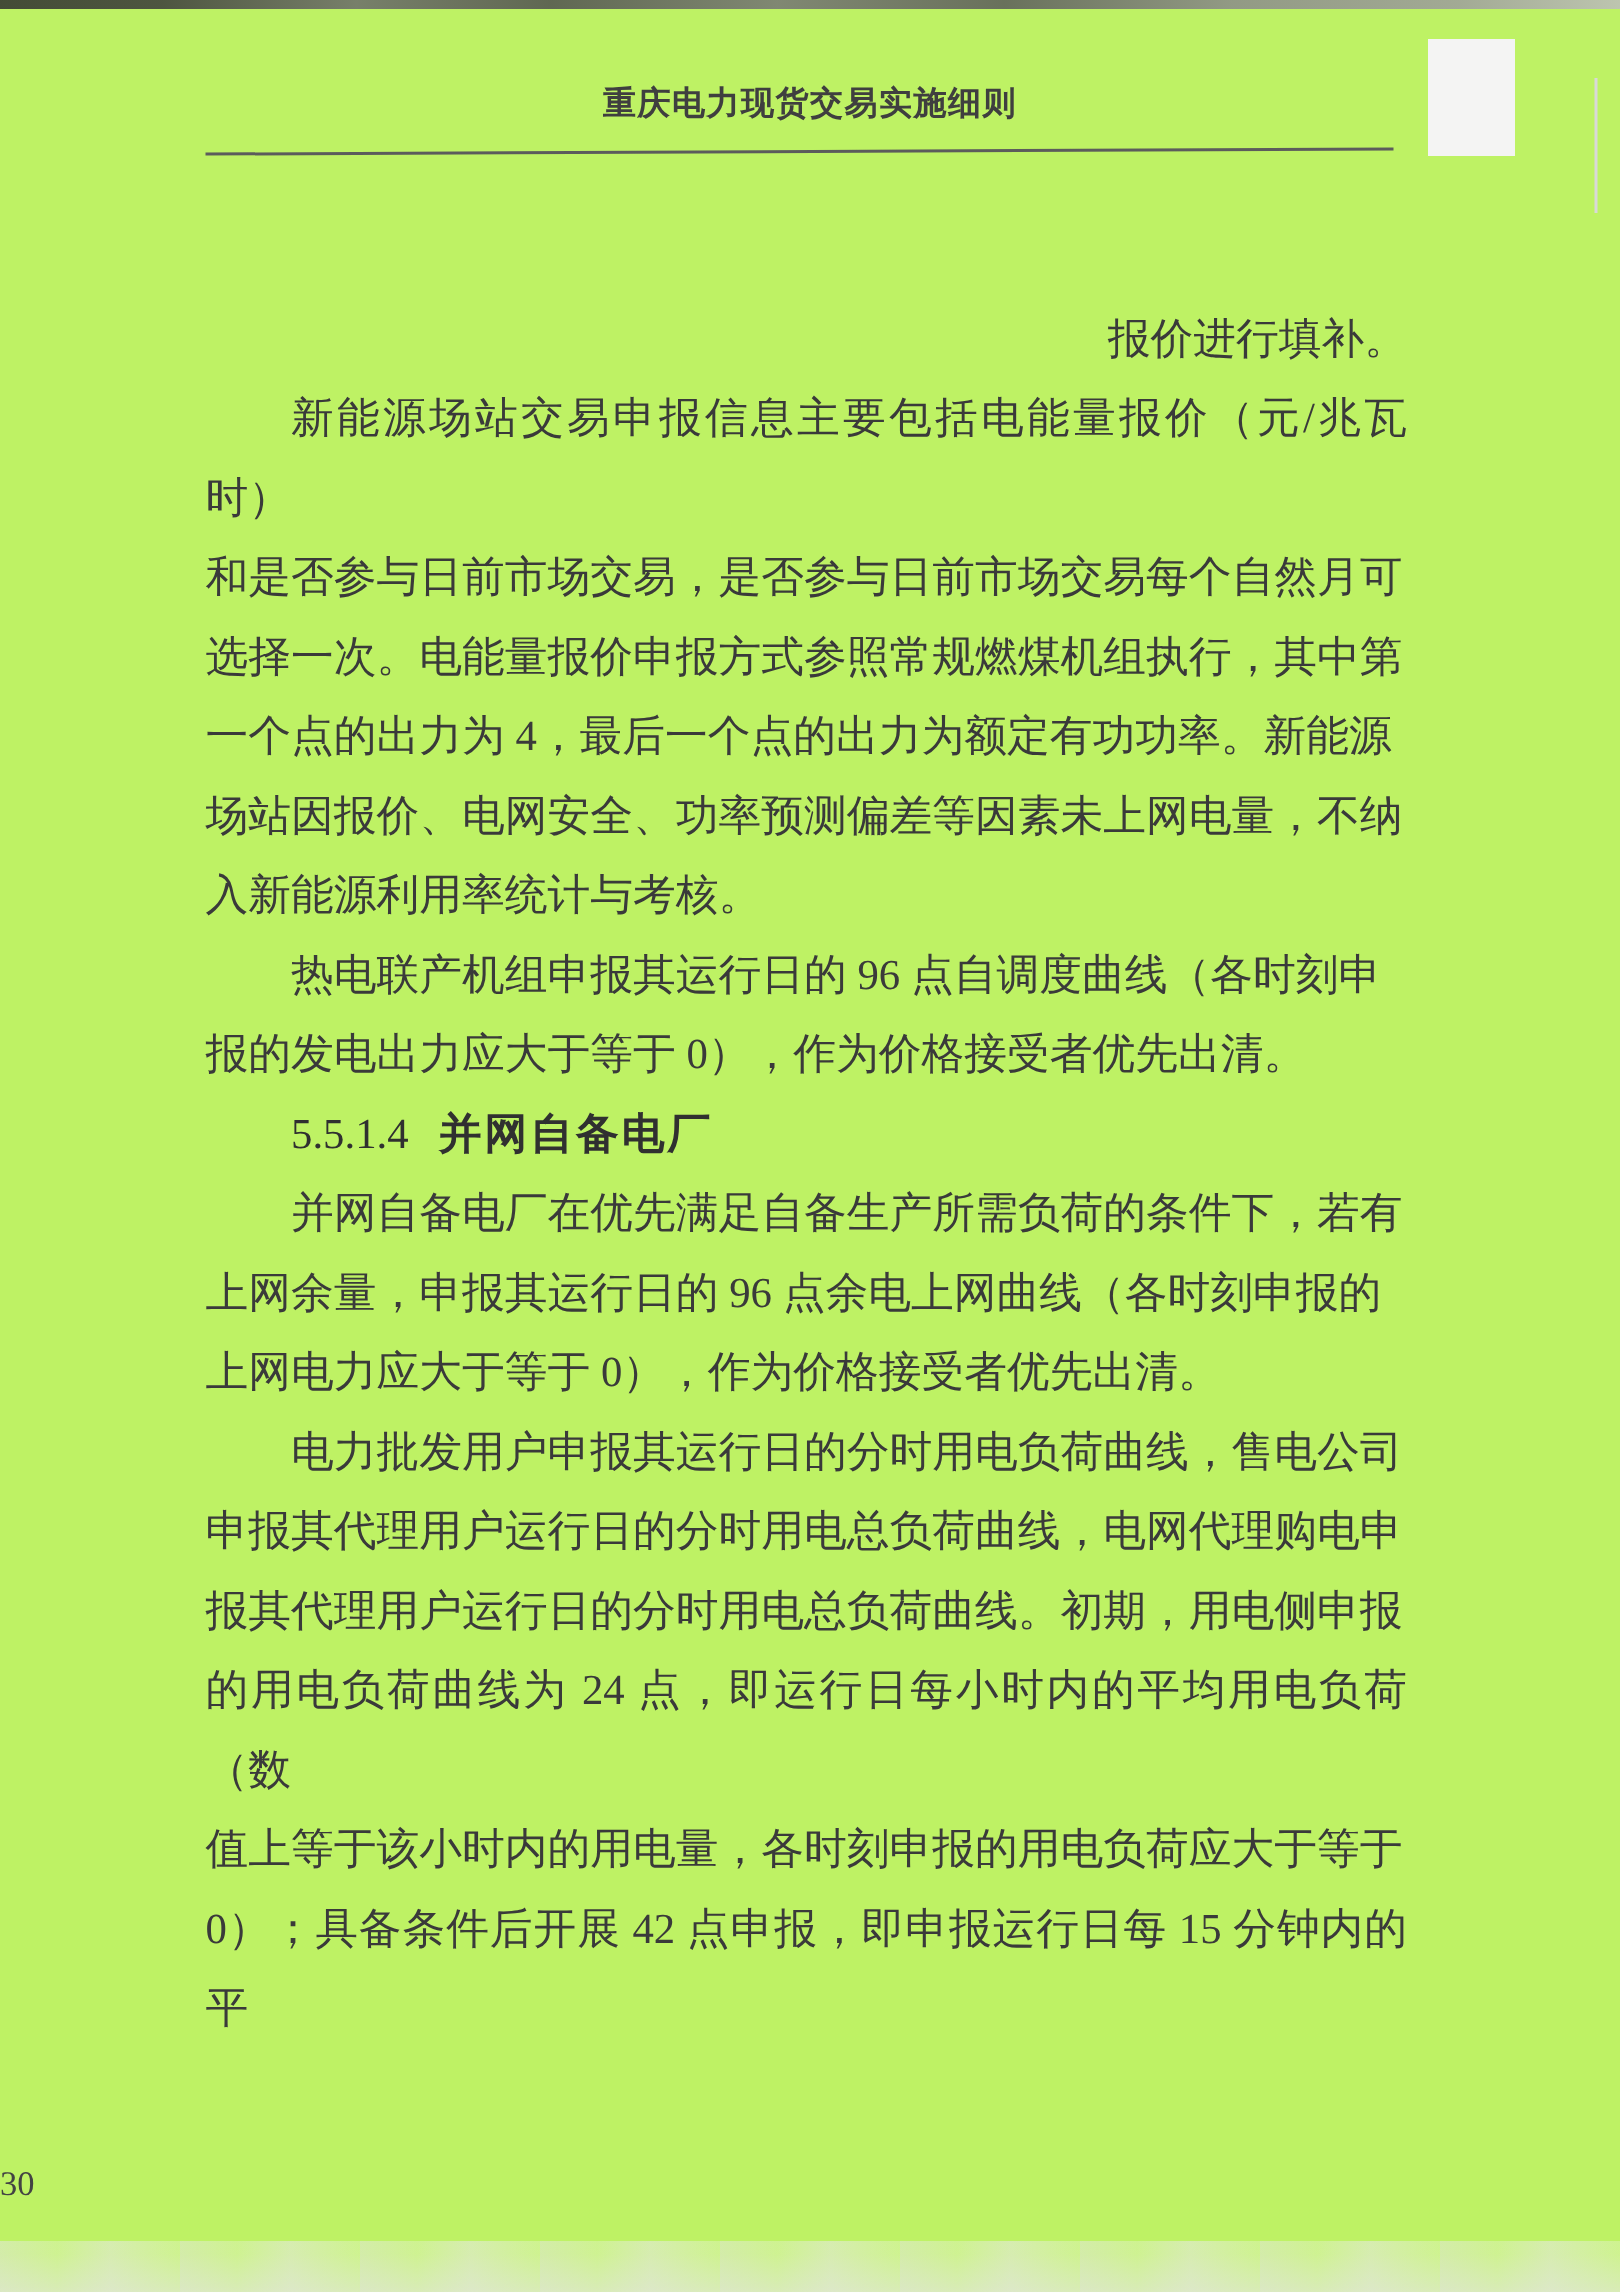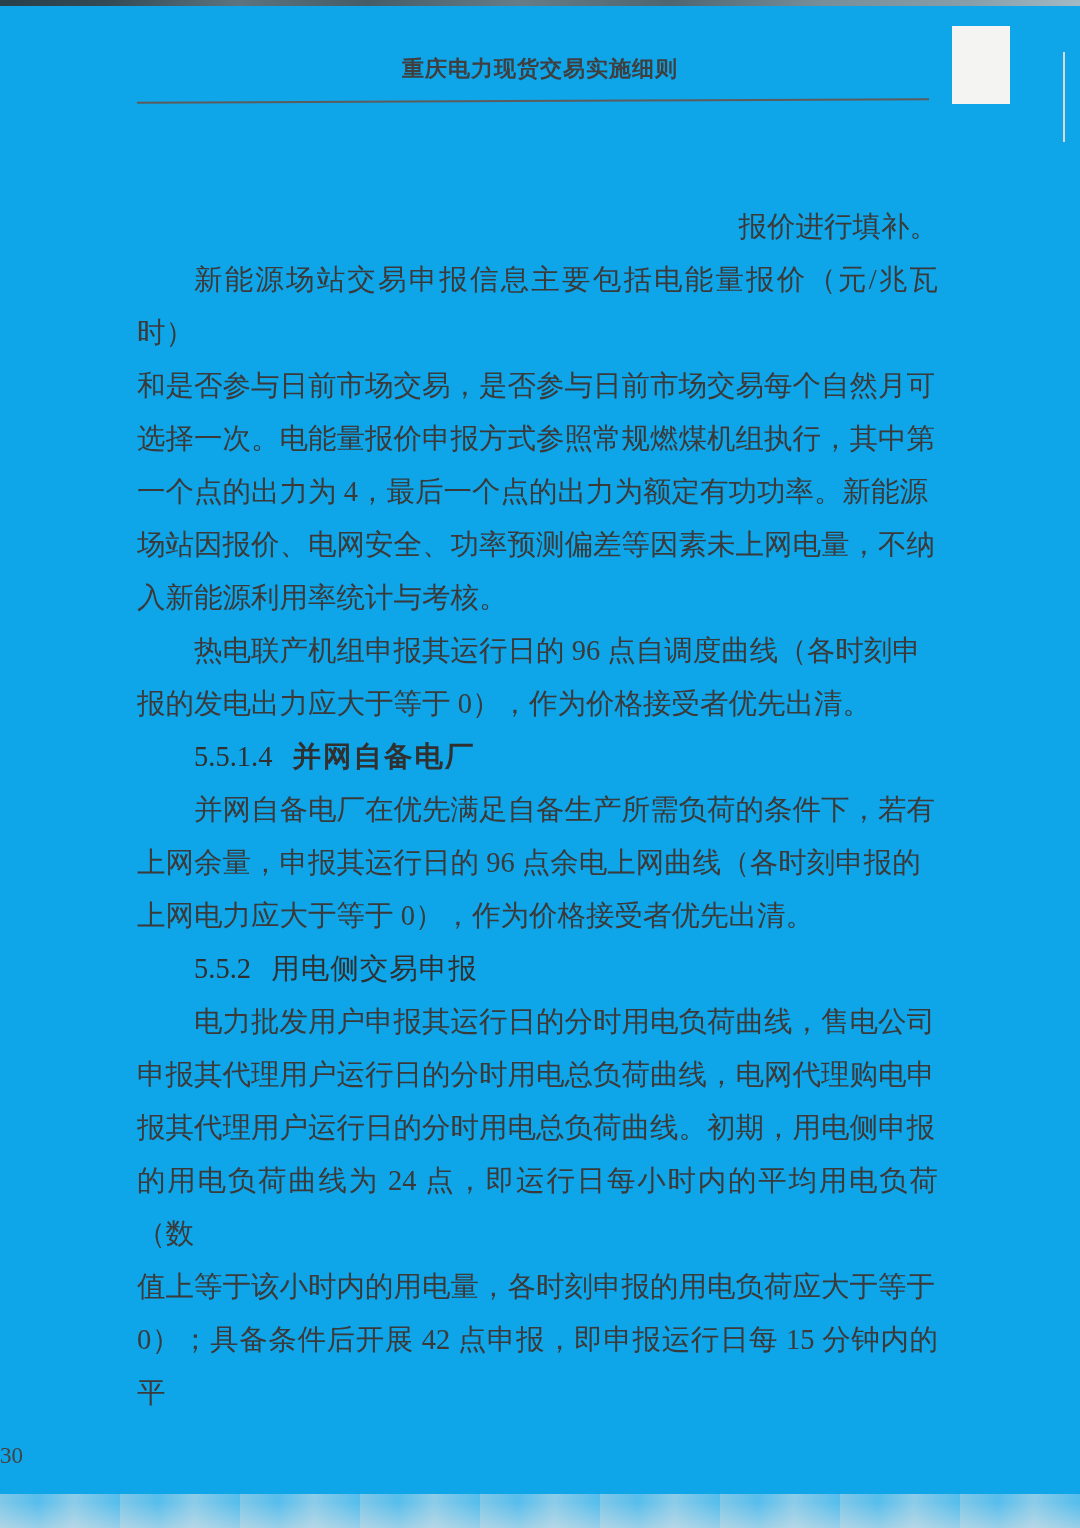--- a/index.html
+++ b/index.html
@@ -8,21 +8,21 @@
     width: 1080px;
     height: 1528px;
     overflow: hidden;
     background: #fdfdfc;
     font-family: "Liberation Serif", serif;
   }
   .page {
     position: relative;
     width: 1080px;
     height: 1528px;
-    background: #0ea5e9;
+    background: #bef264;
   }
   
   .scan-top {
     position: absolute;
     top: 0; left: 0;
     width: 1080px; height: 6px;
     background: linear-gradient(90deg,
       #2e2e2e 0%, #3a3a3a 10%, #6b6b6b 22%, #4f4f4f 34%,
       #757575 48%, #5a5a5a 62%, #8a8a8a 76%, #9d9d9d 90%, #bdbdbd 100%);
     opacity: 0.85;
@@ -141,24 +141,20 @@
 
     <div class="block heading bold">
       <span class="h-num">5.5.1.4</span>
       <span class="h-title">并网自备电厂</span>
     </div>
 
     <p class="block para">并网自备电厂在优先满足自备生产所需负荷的条件下，若有
 上网余量，申报其运行日的 96 点余电上网曲线（各时刻申报的
 上网电力应大于等于 0），作为价格接受者优先出清。</p>
 
-    <div class="block heading plain">
-      <span class="h-num">5.5.2</span>
-      <span class="h-title">用电侧交易申报</span>
-    </div>
 
     <p class="block para">电力批发用户申报其运行日的分时用电负荷曲线，售电公司
 申报其代理用户运行日的分时用电总负荷曲线，电网代理购电申
 报其代理用户运行日的分时用电总负荷曲线。初期，用电侧申报
 的用电负荷曲线为 24 点，即运行日每小时内的平均用电负荷（数
 值上等于该小时内的用电量，各时刻申报的用电负荷应大于等于
 0）；具备条件后开展 42 点申报，即申报运行日每 15 分钟内的平</p>
 
   </div>
 

